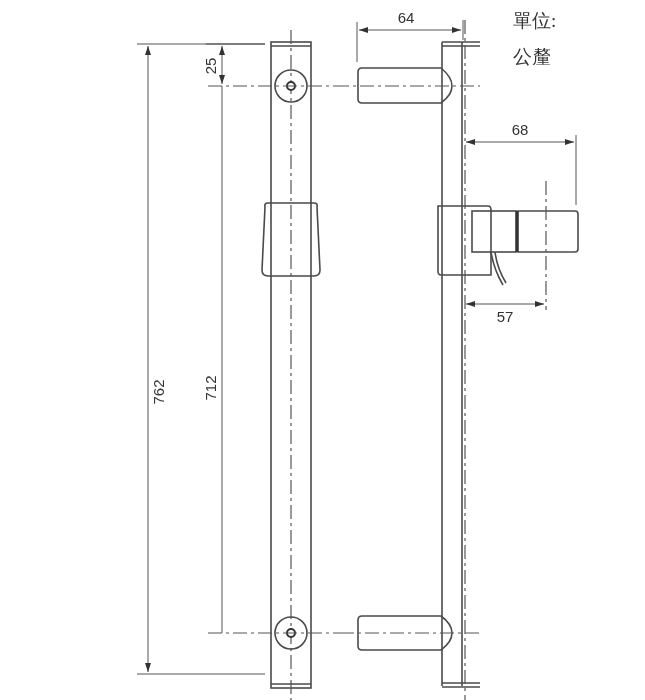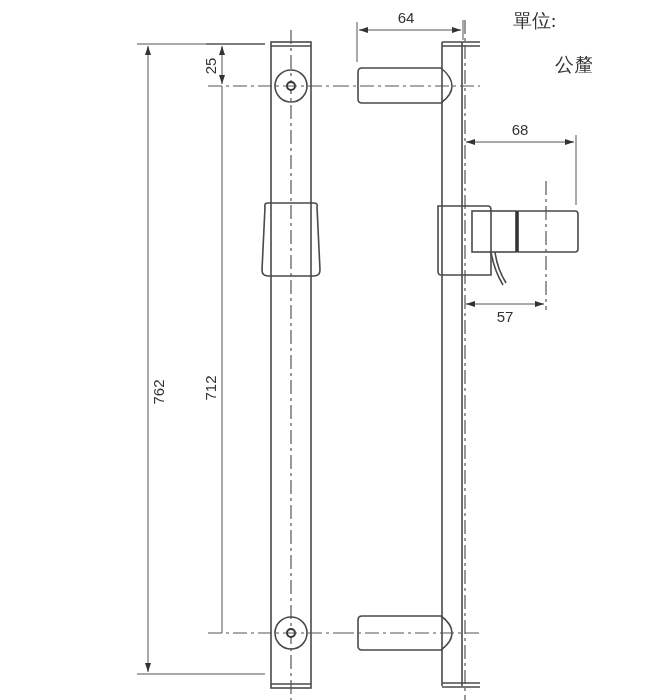--- a/index.html
+++ b/index.html
@@ -8,21 +8,21 @@
   .ln { stroke:#4a4a4a; stroke-width:1.6; fill:none; }
   .thin { stroke:#555; stroke-width:1; fill:none; }
   .dash { stroke:#555; stroke-width:1.2; fill:none; stroke-dasharray:14 4 3 4; }
   .dim { font-family:"Liberation Sans", sans-serif; font-size:15px; fill:#333; }
   .unit { position:absolute; left:513px; font-family:Liberation Serif, serif; font-size:19px; color:#333; }
 </style>
 </head>
 <body>
 
 <div class="unit" style="top:8px;">單位:</div>
-<div class="unit" style="top:52px;margin-left:42px;">公釐</div>
+<div class="unit" style="top:44px;">公釐</div>
 
 <svg width="645" height="700" viewBox="0 0 645 700">
   <defs>
     <marker id="arr" markerWidth="10" markerHeight="8" refX="9" refY="4" orient="auto-start-reverse">
       <path d="M0,1 L9,4 L0,7 Z" fill="#333"></path>
     </marker>
   </defs>
 
   <g>
 

